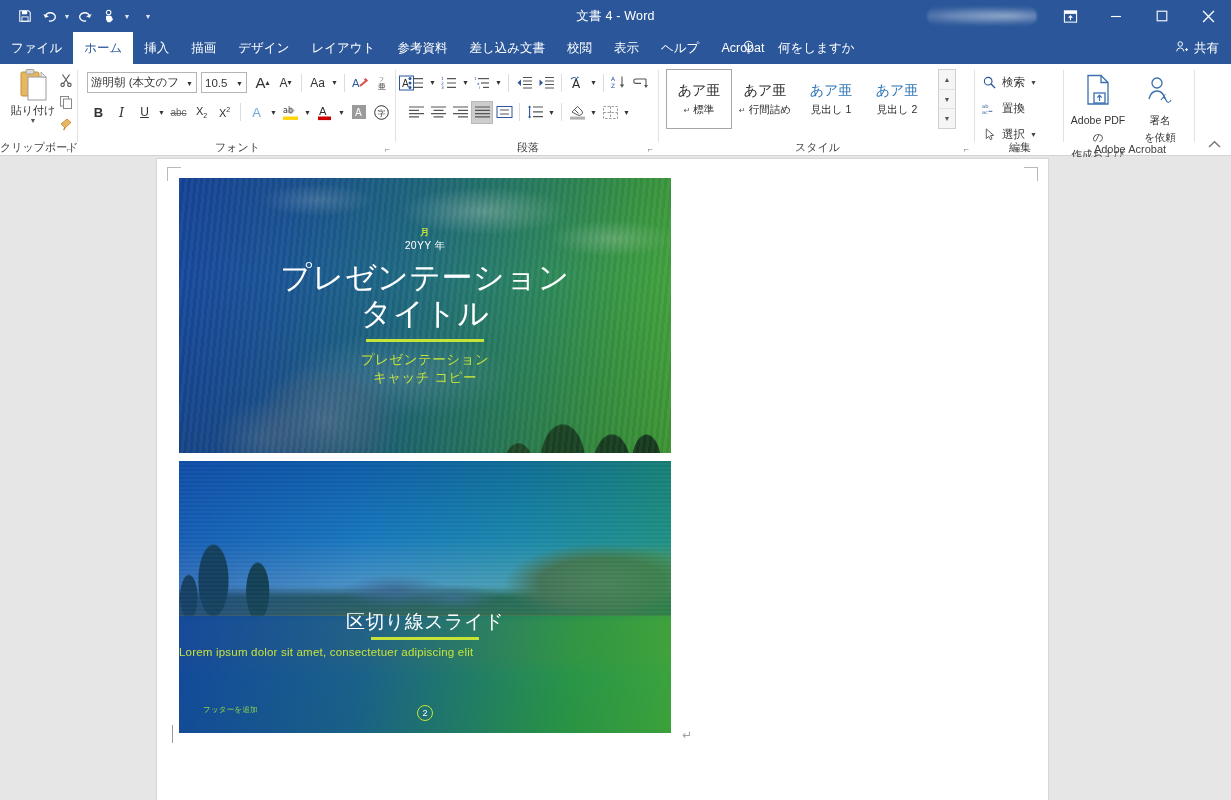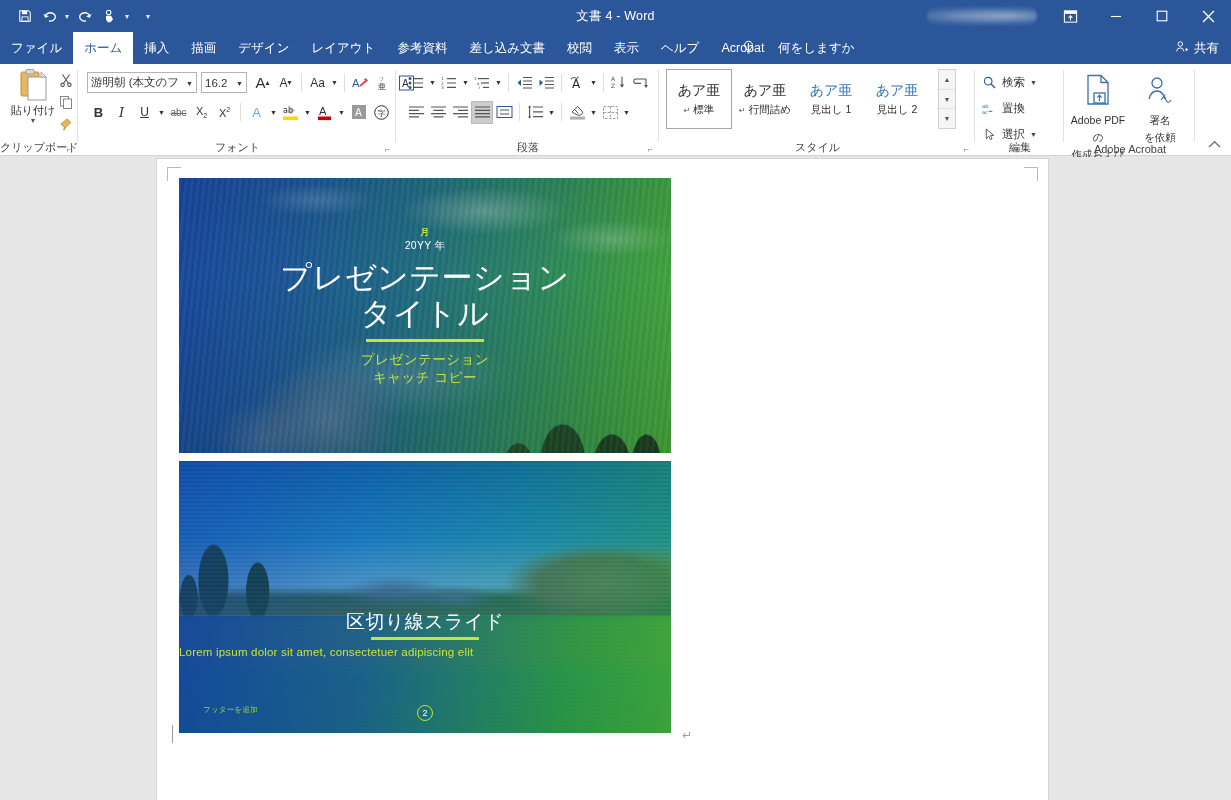--- a/index.html
+++ b/index.html
@@ -402,21 +402,21 @@
     <div class="dlg">⌐</div>
     <div class="grp-sep" style="right:0"></div>
   </div>
 
   <div class="grp" id="g-font">
     <div class="fontbox">
       <span>游明朝 (本文のフ</span>
       <span class="boxcar">▼</span>
     </div>
     <div class="sizebox">
-      <span>16.2</span>
+      <span>10.5</span>
       <span class="boxcar">▼</span>
     </div>
 
     <div class="frow1">
       <div class="fbtn">
           <span style="font-size:15px">A</span>
           <span style="font-size:8px;vertical-align:top">▴</span>
         </div>
       <div class="fbtn">
           <span style="font-size:12px">A</span>

